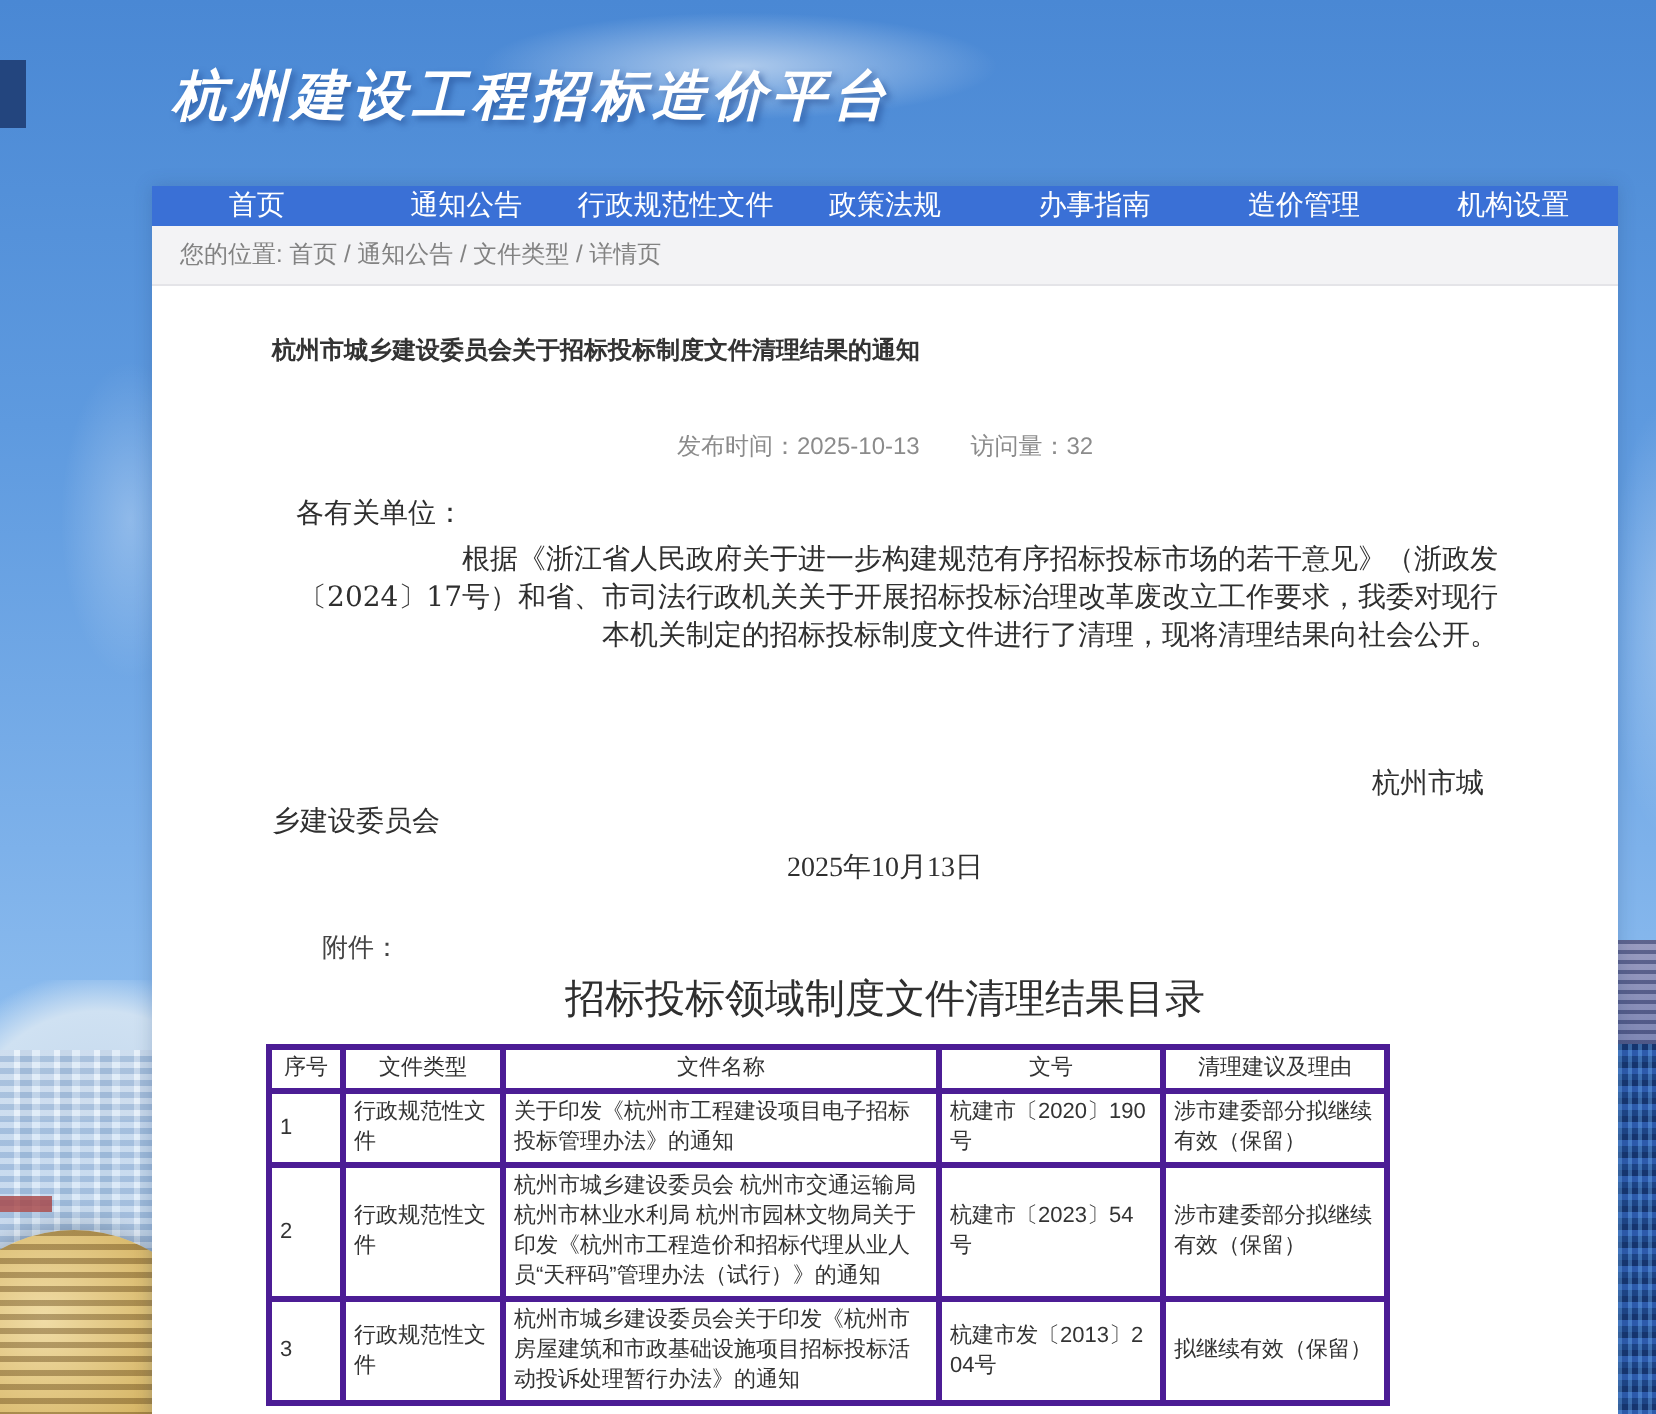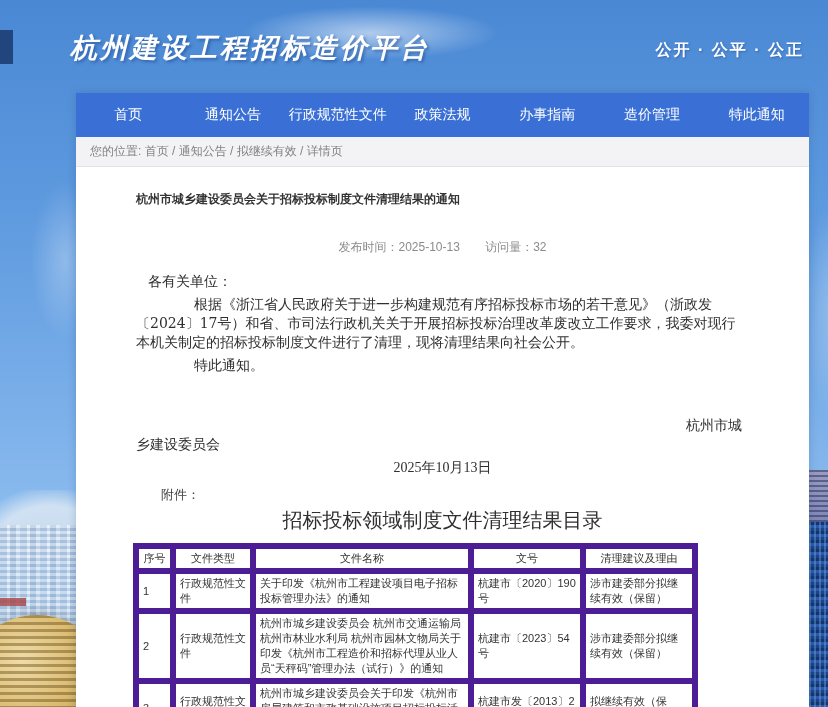--- a/index.html
+++ b/index.html
@@ -44,55 +44,55 @@
     background: linear-gradient(180deg, #9a9cc0, #7f87b4); }
   .rb-cap:after { content:""; position:absolute; inset:0;
     background: repeating-linear-gradient(180deg, rgba(20,30,80,.45) 0 2px, transparent 2px 5px); }
   .rb-tower { position: absolute; left: 0; top: 52px; width: 19px; height: 185px;
     background: repeating-linear-gradient(180deg, #16356f 0 3px, #2d5aab 3px 6px, #1d4486 6px 9px); }
   .rb-tower:after { content:""; position:absolute; inset:0;
     background: repeating-linear-gradient(90deg, rgba(120,190,255,.35) 0 2px, transparent 2px 5px); }
 
   
   .site-header { position: absolute; left: 0; top: 0; width: 828px; height: 92px; }
-  .site-title { position: absolute; left: 70px; top: 30px; color: #ffffff; font-size: 27px; font-weight: bold;
+  .site-title { position: absolute; left: 86px; top: 30px; color: #ffffff; font-size: 27px; font-weight: bold;
     letter-spacing: 3px; text-shadow: 2px 2px 3px rgba(30,70,140,.55); font-style: italic; }
   .site-slogan { position: absolute; right: 24px; top: 40px; color: #ffffff; font-size: 16px; font-weight: bold;
     letter-spacing: 2px; text-shadow: 1px 1px 2px rgba(30,70,140,.5); }
 
   
   .panel { position: absolute; left: 76px; top: 93px; width: 733px; height: 614px;
     background: #ffffff; box-shadow: 0 0 8px rgba(40,70,120,.25); }
 
-  .nav-bar { height: 44px; background: #3a70d6; display: flex; align-items: stretch; }
+  .nav-bar { height: 20px; background: #3a70d6; display: flex; align-items: stretch; }
   .nav-item { flex: 1 1 0; display: flex; align-items: center; justify-content: center;
     color: #ffffff; font-size: 14px; cursor: pointer; }
 
   .breadcrumb-bar { height: 30px; background: #f3f3f5; border-bottom: 1px solid #e4e4e8;
     display: flex; align-items: center; padding: 0 14px; color: #828282; font-size: 12px; }
 
   .content { padding: 22px 60px 0 60px; color: #333; }
   .article-title { text-align: left; font-size: 12px; font-weight: bold; color: #333; line-height: 20px; }
   .article-meta { text-align: center; margin-top: 30px; color: #8b8b8b; font-size: 12px; }
   .article-meta span { margin: 0 11px; }
 
   .letter { font-family: "DejaVu Serif", "Liberation Serif", serif; font-size: 14px; line-height: 19px; color: #2f2f2f; }
   .salutation { margin-top: 16px; margin-left: 12px; }
-  .para-main { margin-top: 4px; text-indent: 58px; }
+  .para-main { margin-top: 4px; text-indent: 58px; text-align: right; }
   .closing { margin-top: 4px; text-indent: 58px; }
-  .signature { margin-top: 41px; text-indent: 550px; }
+  .signature { margin-top: 55px; text-indent: 550px; }
   .letter-date { margin-top: 4px; text-align: center; font-family: Liberation Serif, serif; }
-  .attachment-label { margin-top: 8px; margin-left: 25px; font-family: "Liberation Sans", "DejaVu Sans", sans-serif; font-size: 13px; color: #444; }
+  .attachment-label { margin-top: 20px; margin-left: 25px; font-family: "Liberation Sans", "DejaVu Sans", sans-serif; font-size: 13px; color: #444; }
   .attachment-title { margin-top: 7px; text-align: center; font-size: 20px; }
 
   
   .doc-table { border-collapse: collapse; margin-top: 13px; margin-left: -3px;
     font-size: 11px; line-height: 15px; color: #333;
     font-family: "Liberation Sans", "DejaVu Sans", sans-serif; table-layout: fixed; }
-  .doc-table th, .doc-table td { border: 6px solid #4c1d95; padding: 2px 4px; vertical-align: middle;
+  .doc-table th, .doc-table td { border: 3px solid #4c1d95; padding: 2px 4px; vertical-align: middle;
     word-break: break-all; font-weight: normal; }
   .doc-table th { text-align: center; }
   .col-idx  { width: 37px; }
   .col-type { width: 80px; }
   .col-name { width: 218px; }
   .col-no   { width: 112px; }
   .col-adv  { width: 112px; }
 </style>
 </head>
 <body>
@@ -111,51 +111,49 @@
     <div class="gold-sphere"></div>
   </div>
   <div class="right-building">
     <div class="rb-cap"></div>
     <div class="rb-tower"></div>
   </div>
 </div>
 
 <div class="site-header">
   <div class="site-title">杭州建设工程招标造价平台</div>
-  <div class="site-slogan">公开 · 公平 · 公正</div>
 </div>
 
 <div class="panel">
 
   <div class="nav-bar">
     <div class="nav-item">首页</div>
     <div class="nav-item">通知公告</div>
     <div class="nav-item">行政规范性文件</div>
     <div class="nav-item">政策法规</div>
     <div class="nav-item">办事指南</div>
     <div class="nav-item">造价管理</div>
-    <div class="nav-item">特此通知</div>
+    <div class="nav-item">机构设置</div>
   </div>
 
   <div class="breadcrumb-bar">
-    <span>您的位置: 首页 / 通知公告 / 拟继续有效 / 详情页</span>
+    <span>您的位置: 首页 / 通知公告 / 文件类型 / 详情页</span>
   </div>
 
   <div class="content">
     <div class="article-title">杭州市城乡建设委员会关于招标投标制度文件清理结果的通知</div>
 
     <div class="article-meta">
       <span>发布时间：2025-10-13</span>
       <span>访问量：32</span>
     </div>
 
     <div class="letter">
       <p class="salutation">各有关单位：</p>
       <p class="para-main">根据《浙江省人民政府关于进一步构建规范有序招标投标市场的若干意见》（浙政发〔2024〕17号）和省、市司法行政机关关于开展招标投标治理改革废改立工作要求，我委对现行本机关制定的招标投标制度文件进行了清理，现将清理结果向社会公开。</p>
-      <p class="closing">特此通知。</p>
       <p class="signature">杭州市城乡建设委员会</p>
       <p class="letter-date">2025年10月13日</p>
       <p class="attachment-label">附件：</p>
       <p class="attachment-title">招标投标领域制度文件清理结果目录</p>
     </div>
 
     <table class="doc-table">
       <colgroup>
         <col class="col-idx">
           <col class="col-type">

